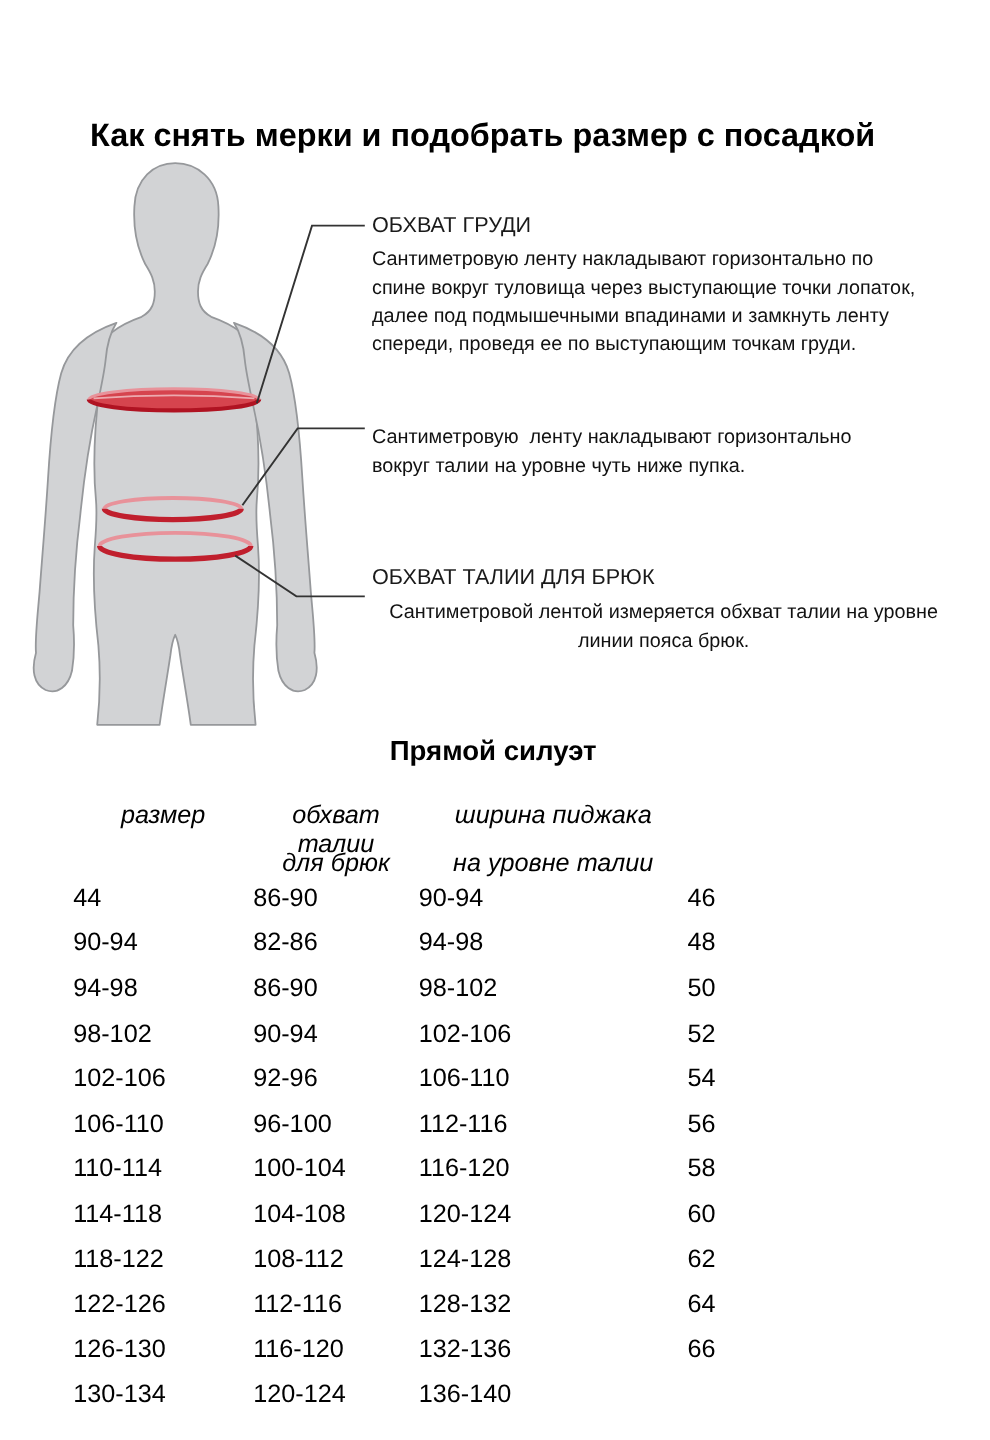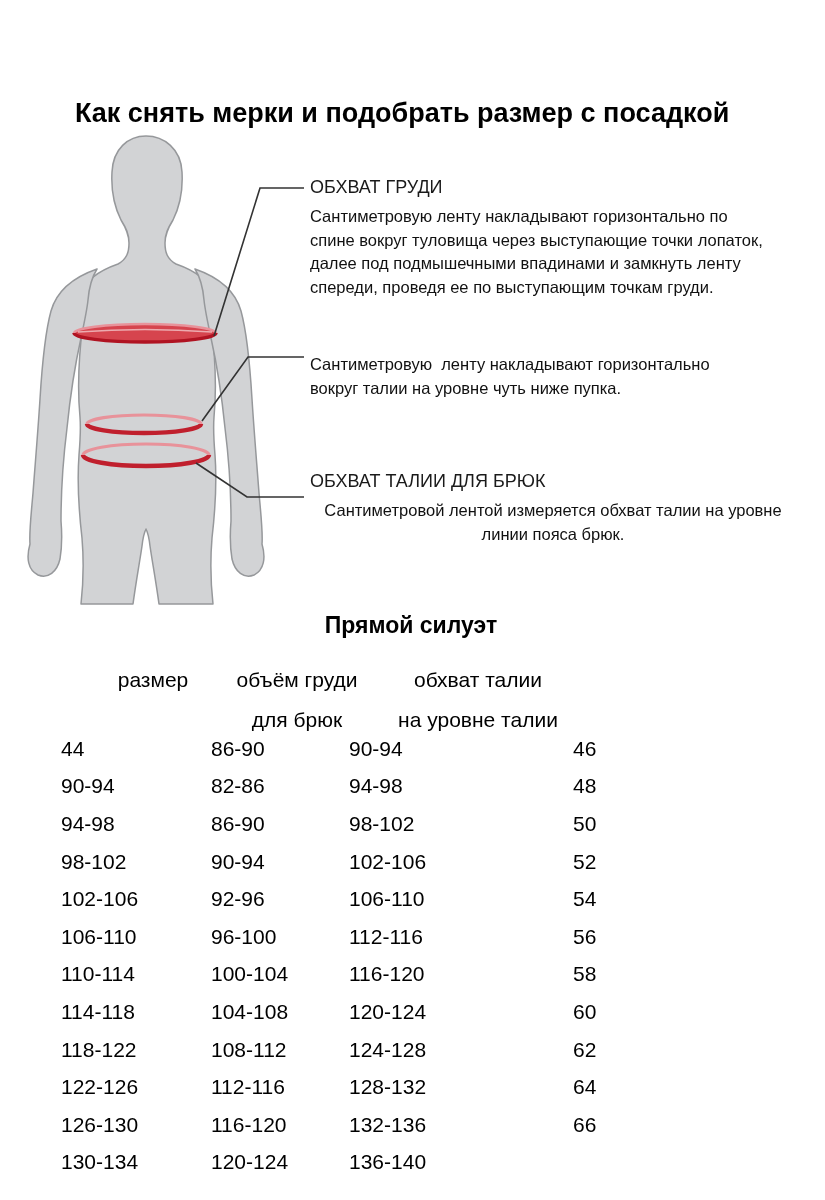--- a/index.html
+++ b/index.html
@@ -20,21 +20,21 @@
   #sec-waist-jacket{top:346px;}
   #sec-waist-jacket .measure-desc{width:436px;}
   #sec-trousers{top:470px;}
   #sec-trousers .measure-desc{width:486px;text-align:center;}
   .size-table{position:absolute;left:61px;top:604px;width:700px;height:590px;}
   .size-table-title{
     position:absolute;top:8px;left:0;width:700px;text-align:center;
     font-size:23px;font-weight:bold;
   }
   .size-grid{display:grid;grid-template-columns:150px 138px 224px 160px;width:672px;}
-  .size-header{position:absolute;top:64px;left:17px;}
+  .size-header{position:absolute;top:64px;left:0;font-style:italic;}
   .size-header .hcell{height:40px;text-align:center;font-size:21px;line-height:24px;}
   .size-body{position:absolute;top:126px;left:0;grid-auto-rows:37.6px;align-items:center;}
   .size-body .cell{text-align:left;font-size:21px;line-height:24px;}
 </style>
 </head>
 <body>
 
 <div class="page">
 
   <h1 class="main-title">Как снять мерки и подобрать размер с посадкой</h1>
@@ -97,22 +97,22 @@
   <section class="measure-section" id="sec-trousers">
     <div class="measure-heading">ОБХВАТ ТАЛИИ ДЛЯ БРЮК</div>
     <p class="measure-desc">Сантиметровой лентой измеряется обхват талии на уровне линии пояса брюк.</p>
   </section>
 
   <div class="size-table">
     <div class="size-table-title">Прямой силуэт</div>
 
     <div class="size-grid size-header">
       <div class="hcell">размер</div>
-      <div class="hcell">объём груди</div>
       <div class="hcell">обхват талии</div>
+      <div class="hcell">ширина пиджака</div>
       <div class="hcell"></div>
       <div class="hcell"></div>
       <div class="hcell">для брюк</div>
       <div class="hcell">на уровне талии</div>
     </div>
 
     <div class="size-grid size-body">
 
         <div class="cell">44</div>
         <div class="cell">86-90</div>

